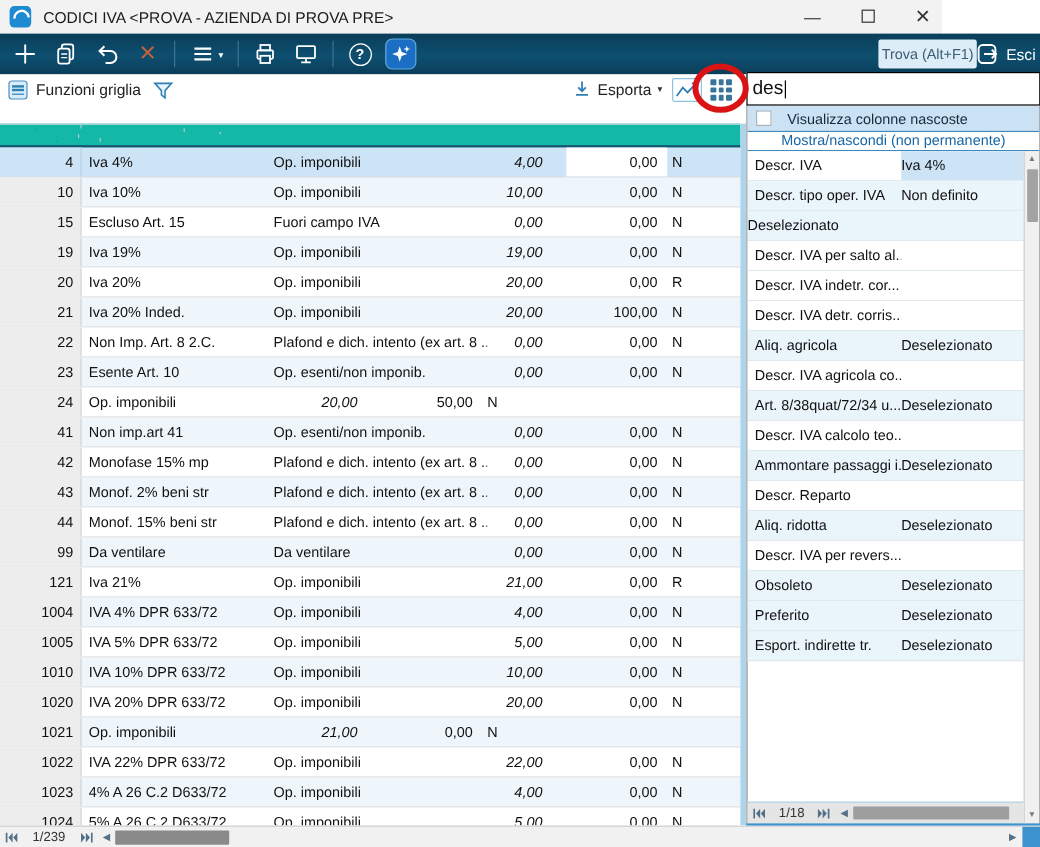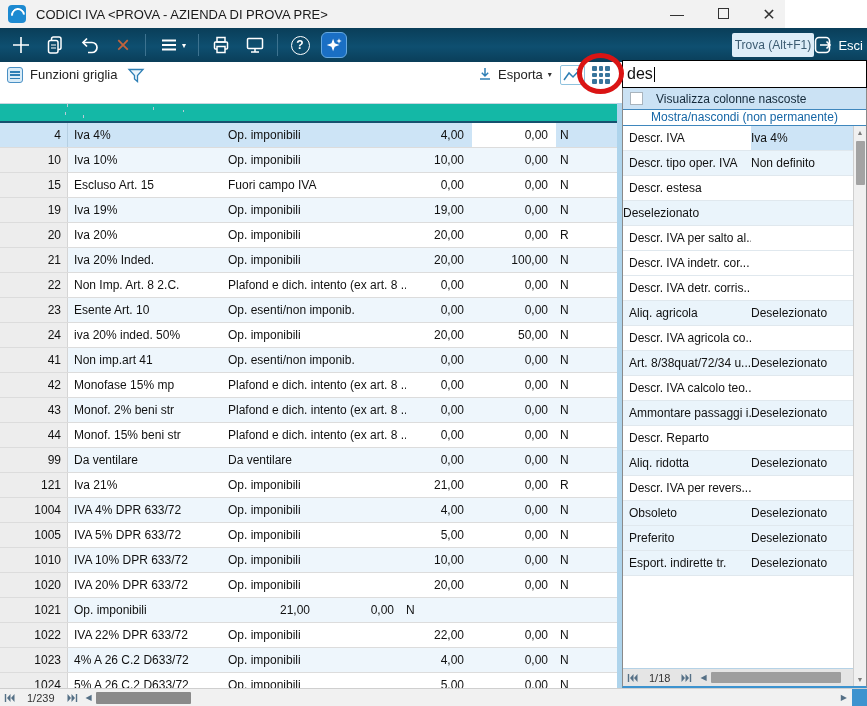--- a/index.html
+++ b/index.html
@@ -66,21 +66,21 @@
       overflow:hidden;white-space:nowrap;}
   .tbody{position:absolute;left:0;top:35px;width:617px;}
   .trow{height:25px;display:flex;border-bottom:1px solid #dcdcdc;background:#fff;font-size:12px;align-items:stretch;}
   .trow.tint{background:#eef6fc;}
   .trow.selected{background:#cde4f6;}
   .td{display:flex;align-items:center;overflow:hidden;white-space:nowrap;}
   .c-cod{width:68px;justify-content:flex-end;padding-right:6px;background:#ededed;border-right:1px solid #d5d5d5;}
   .trow.selected .c-cod{background:#cde4f6;border-right-color:#b5cfe2;}
   .c-descr{width:154px;padding-left:6px;}
   .c-tipo{width:184px;padding-left:6px;}
-  .c-aliq{width:66px;justify-content:flex-end;padding-right:8px;}
+  .c-aliq{width:66px;justify-content:flex-end;padding-right:20px;font-style:italic;}
   .c-ind{width:84px;justify-content:flex-end;padding-right:8px;}
   .trow.selected .c-ind{background:#fff;}
   .c-oper{width:61px;padding-left:4px;}
   .tedge{position:absolute;left:617px;top:15px;width:5px;height:585px;background:#aed4ec;}
 
   
   .bottombar{position:absolute;left:0;top:688px;width:867px;height:18px;background:#f1f1f1;
              border-top:1px solid #cfcfcf;display:flex;align-items:center;font-size:11px;color:#333;}
   .pgico{display:flex;align-items:center;margin:0 4px;}
   .arrowglyph{font-size:8px;color:#557086;margin:0 4px;}
@@ -307,21 +307,20 @@
       <div class="trow tint">
         <div class="td c-cod">23</div>
         <div class="td c-descr">Esente Art. 10</div>
         <div class="td c-tipo">Op. esenti/non imponib.</div>
         <div class="td c-aliq">0,00</div>
         <div class="td c-ind">0,00</div>
         <div class="td c-oper">N</div>
       </div>
       <div class="trow">
         <div class="td c-cod">24</div>
-        <div class="td c-descr">iva 20% inded. 50%</div>
         <div class="td c-tipo">Op. imponibili</div>
         <div class="td c-aliq">20,00</div>
         <div class="td c-ind">50,00</div>
         <div class="td c-oper">N</div>
       </div>
       <div class="trow tint">
         <div class="td c-cod">41</div>
         <div class="td c-descr">Non imp.art 41</div>
         <div class="td c-tipo">Op. esenti/non imponib.</div>
         <div class="td c-aliq">0,00</div>
@@ -464,24 +463,20 @@
   </div>
   <div class="phead2">Mostra/nascondi (non permanente)</div>
   <div class="plist">
       <div class="prow">
         <div class="pname">Descr. IVA</div>
         <div class="pval hl">Iva 4%</div>
       </div>
       <div class="prow tint">
         <div class="pname">Descr. tipo oper. IVA</div>
         <div class="pval">Non definito</div>
-      </div>
-      <div class="prow">
-        <div class="pname">Descr. estesa</div>
-        <div class="pval"></div>
       </div>
       <div class="prow tint">
         <div class="pval">Deselezionato</div>
       </div>
       <div class="prow">
         <div class="pname">Descr. IVA per salto al...</div>
         <div class="pval"></div>
       </div>
       <div class="prow">
         <div class="pname">Descr. IVA indetr. cor...</div>

